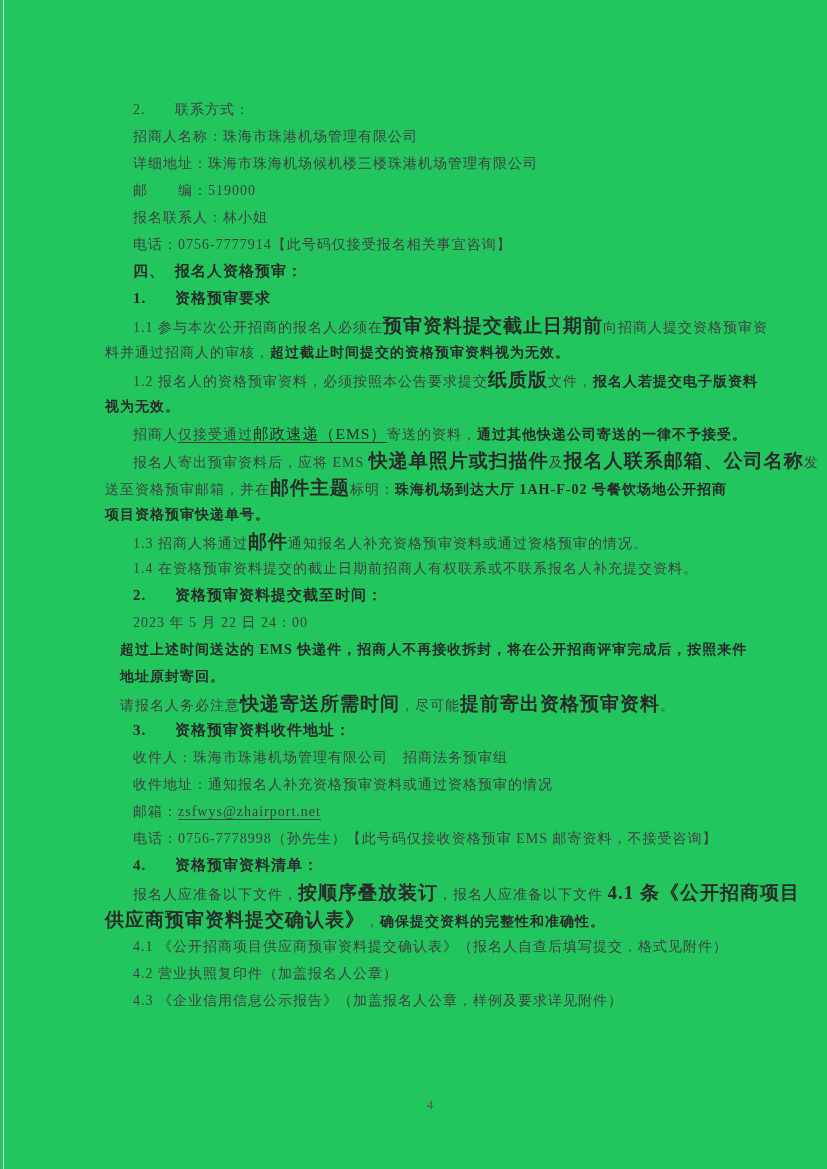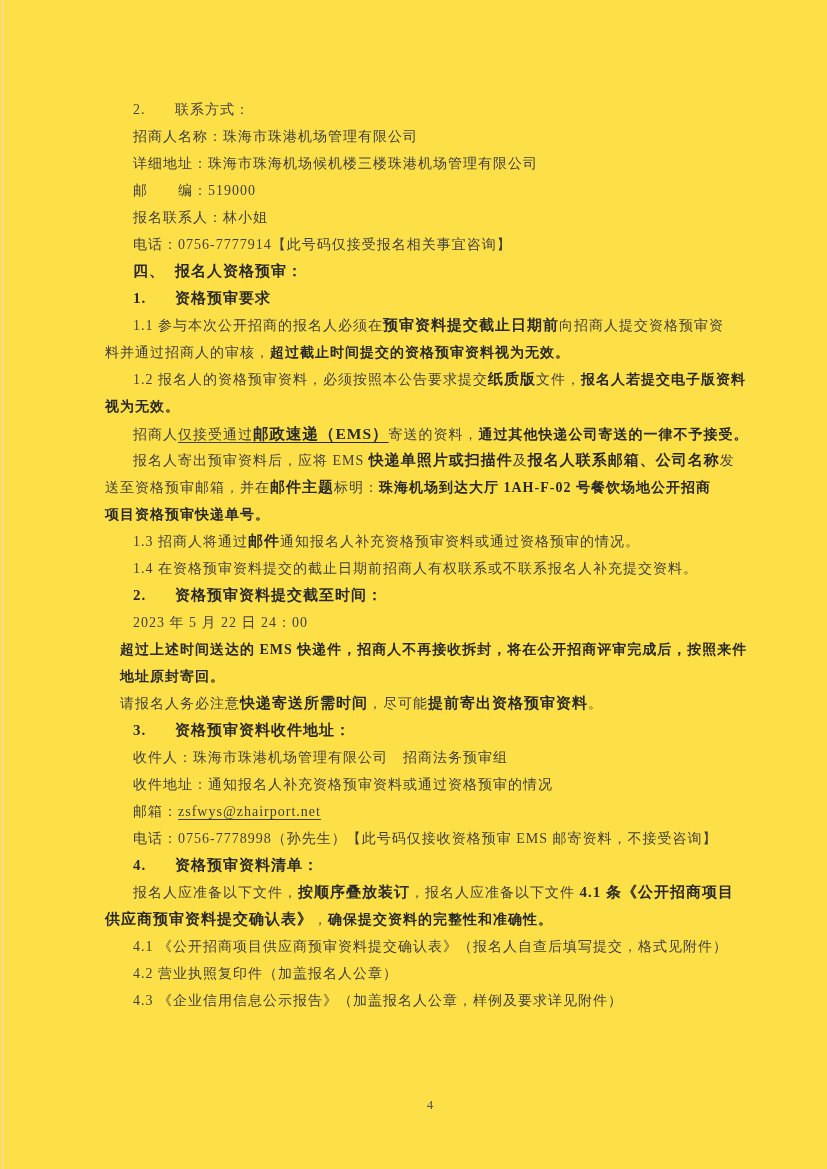--- a/index.html
+++ b/index.html
@@ -4,21 +4,21 @@
 <style>
   html, body {
     margin: 0;
     padding: 0;
     background: #ffffff;
   }
   .page {
     position: relative;
     width: 827px;
     height: 1169px;
-    background: #fde047;
+    background: #22c55e;
     overflow: hidden;
     font-family: "Liberation Serif", "DejaVu Serif", serif;
     color: #404040;
   }
   .scan-edge {
     position: absolute;
     left: 3px;
     top: 0;
     bottom: 0;
     width: 1px;
@@ -37,23 +37,23 @@
     white-space: nowrap;
     letter-spacing: 1px;
   }
   .ind-1 { margin-left: 15px; }
   .ind-2 { margin-left: 28px; }
   .gap-before { }
 
   
   .seg-n  { font-weight: normal; }
   .seg-b  { font-weight: bold; color: #2a2a2a; }
-  .seg-h  { font-weight: bold; font-size: 15px; color: #2a2a2a; }
+  .seg-h  { font-weight: bold; font-size: 19px; color: #2a2a2a; }
   .seg-nu { font-weight: normal; text-decoration: underline; text-underline-offset: 3px; }
-  .seg-hu { font-weight: bold; font-size: 15.5px; color: #2a2a2a; text-decoration: underline; text-underline-offset: 3px; }
+  .seg-hu { font-weight: normal; font-size: 15.5px; color: #2a2a2a; text-decoration: underline; text-underline-offset: 3px; }
   .seg-link { font-weight: normal; text-decoration: underline; text-underline-offset: 3px; }
   .seg-num  { display: inline-block; min-width: 42px; font-weight: normal; }
   .seg-numb { display: inline-block; min-width: 42px; font-weight: bold; font-size: 15px; color: #2a2a2a; }
   .seg-hb   { font-weight: bold; font-size: 15px; color: #2a2a2a; }
 
   .footer {
     position: absolute;
     left: 105px;
     width: 650px;
     bottom: 56px;

